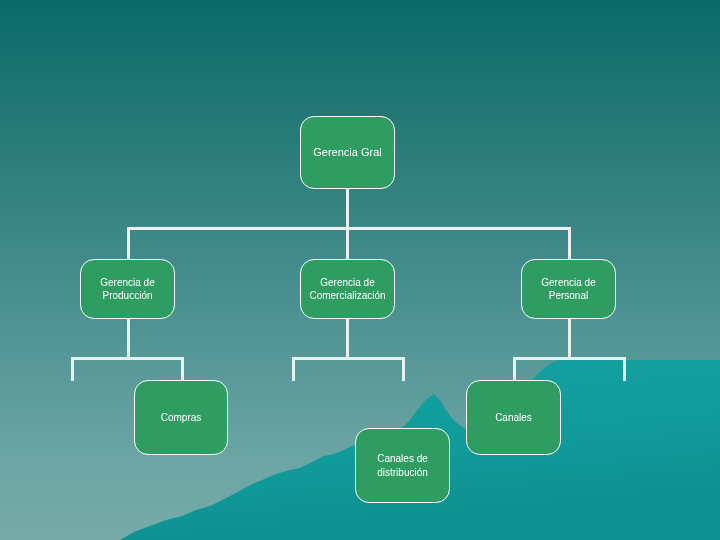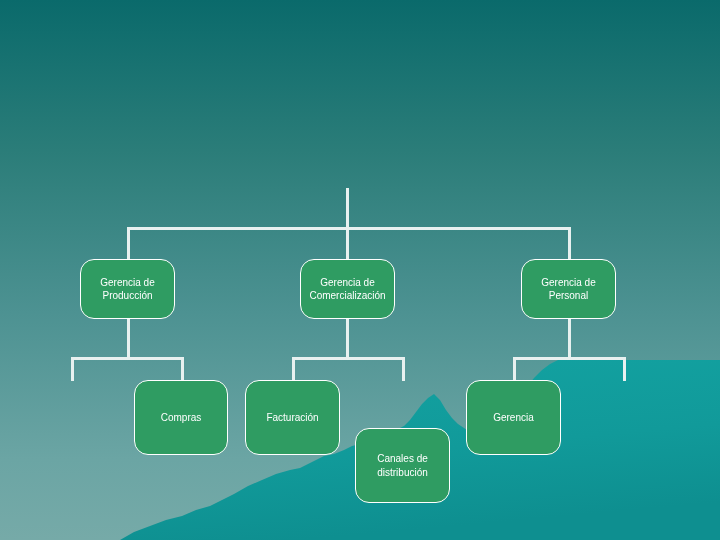--- a/index.html
+++ b/index.html
@@ -105,20 +105,23 @@
   <div class="conn v" style="left:346px; top:318px; height:40px;"></div>
   <div class="conn h" style="left:292px; top:357px; width:113px;"></div>
   <div class="conn v" style="left:292px; top:357px; height:24px;"></div>
   <div class="conn v" style="left:402px; top:357px; height:24px;"></div>
 
   <div class="conn v" style="left:568px; top:318px; height:40px;"></div>
   <div class="conn h" style="left:513px; top:357px; width:113px;"></div>
   <div class="conn v" style="left:513px; top:357px; height:24px;"></div>
   <div class="conn v" style="left:623px; top:357px; height:24px;"></div>
 
+  <div class="node lvl1" style="left:300px; top:116px; width:95px; height:73px;">
+    <span class="label">Gerencia Gral</span>
+  </div>
 
   <div class="node lvl2" style="left:80px; top:259px; width:95px; height:60px;">
     <span class="label">Gerencia de
 Producción</span>
   </div>
 
   <div class="node lvl2" style="left:300px; top:259px; width:95px; height:60px;">
     <span class="label">Gerencia de
 Comercialización</span>
   </div>
@@ -126,27 +129,24 @@
   <div class="node lvl2" style="left:521px; top:259px; width:95px; height:60px;">
     <span class="label">Gerencia de
 Personal</span>
   </div>
 
 
   <div class="node lvl3" style="left:134px; top:380px; width:94px; height:75px;">
     <span class="label">Compras</span>
   </div>
 
-  <div class="node lvl3" style="left:245px; top:380px; width:95px; height:75px;">
-    <span class="label">Facturación</span>
-  </div>
 
   <div class="node lvl3" style="left:355px; top:380px; width:95px; height:75px;margin-top:48px;">
     <span class="label">Canales de
 distribución</span>
   </div>
 
   <div class="node lvl3" style="left:466px; top:380px; width:95px; height:75px;">
-    <span class="label">Gerencia</span>
+    <span class="label">Canales</span>
   </div>
 
 
 </div>
 
 </body></html>

